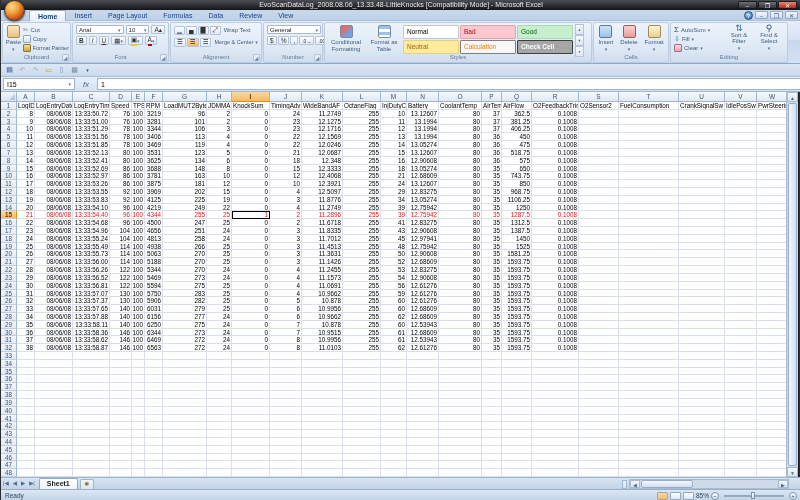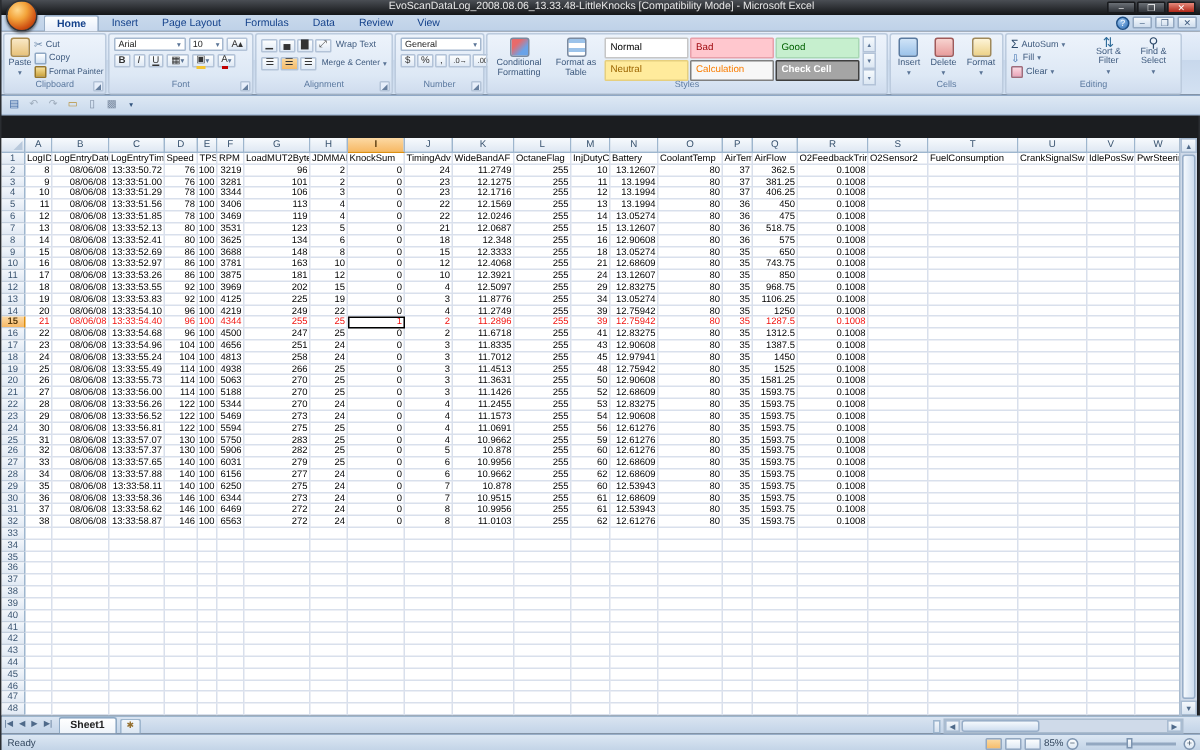--- a/index.html
+++ b/index.html
@@ -358,20 +358,28 @@
   <div class="qat">
     <div class="qicon" style="color:#2d5a9a">▤</div>
     <div class="qicon dim">↶</div>
     <div class="qicon dim">↷</div>
     <div class="qicon" style="color:#b8913a">▭</div>
     <div class="qicon" style="color:#7a8aa0">▯</div>
     <div class="qicon" style="color:#7a8aa0">▩</div>
     <div class="qicon" style="font-size:5px">▾</div>
   </div>
 
+  <div class="fbar">
+    <div class="namebox">
+      <span>I15</span>
+        <span class="arrow">▾</span>
+    </div>
+    <div class="fx">fx</div>
+    <div class="finput">1</div>
+  </div>
 
   <div class="gridwrap" id="grid">
       <div class="g-hrow">
         <div class="g-corner"></div>
         <div class="g-ch" style="width: 18px;">A</div>
         <div class="g-ch" style="width: 38px;">B</div>
         <div class="g-ch" style="width: 37px;">C</div>
         <div class="g-ch" style="width: 22px;">D</div>
         <div class="g-ch" style="width: 13px;">E</div>
         <div class="g-ch" style="width: 18px;">F</div>

